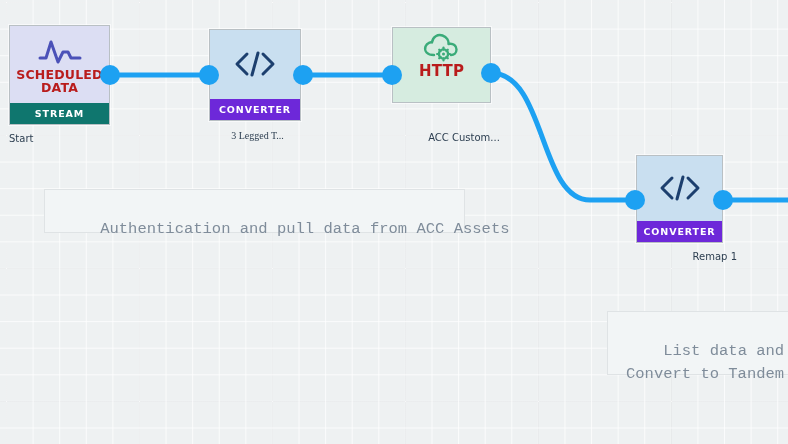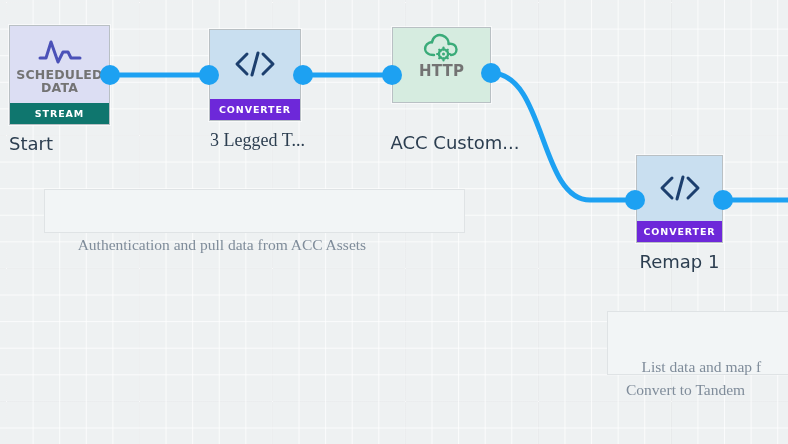--- a/index.html
+++ b/index.html
@@ -58,21 +58,21 @@
   }
   .node-icon {
     display: block;
     line-height: 0;
     margin-bottom: 2px;
   }
   .node-type {
     font-size: 12.5px;
     font-weight: bold;
     letter-spacing: 0.2px;
-    color: #737373;
+    color: #b91c1c;
     text-align: center;
     line-height: 13px;
     font-family: "DejaVu Sans", "Liberation Sans", sans-serif;
   }
   .node-type.mono-big {
     font-size: 15px;
   }
   .node-cat {
     position: absolute;
     left: 0; right: 0; bottom: 0;
@@ -80,21 +80,21 @@
     line-height: 21px;
     text-align: center;
     color: #ffffff;
     font-size: 9.5px;
     font-weight: bold;
     letter-spacing: 0.9px;
   }
   .node-label {
     position: absolute;
     text-align: center;
-    font-size: 18px;
+    font-size: 10px;
     color: #2c3e50;
     font-family: "DejaVu Sans", "Liberation Sans", sans-serif;
     white-space: nowrap;
   }
 
   
   .node.stream   { background: #dcdef3; }
   .node.stream   .node-cat { background: #0f766e; }
   .node.converter { background: #c9dff0; }
   .node.converter .node-cat { background: #6d28d9; }
@@ -112,23 +112,23 @@
 
   
   .note {
     position: absolute;
     box-sizing: border-box;
     background: #f2f5f6;
     border: 1px solid #dfe3e5;
     color: #7f8c9a;
     font-size: 15.5px;
     line-height: 23px;
-    padding: 20px 18px;
+    padding: 5px 18px;
     white-space: pre;
-    font-family: Liberation Serif, serif;
+    font-family: Liberation Mono, monospace;
   }
 </style>
 </head>
 <body>
 
 <div id="canvas">
 
   <svg id="edges" viewBox="0 0 788 444" width="788" height="444" xmlns="http://www.w3.org/2000/svg">
     <path fill="none" stroke="#1da1f2" stroke-width="5" stroke-linecap="round" d="M 110 75 L 209 75"></path>
     <path fill="none" stroke="#1da1f2" stroke-width="5" stroke-linecap="round" d="M 303 75 L 392 75"></path>
@@ -181,35 +181,35 @@
             <line x1="18.2" y1="18.7" x2="19.6" y2="20.1"></line>
             <line x1="25.4" y1="25.9" x2="26.8" y2="27.3"></line>
             <line x1="26.8" y1="18.7" x2="25.4" y2="20.1"></line>
             <line x1="19.6" y1="25.9" x2="18.2" y2="27.3"></line>
           </g>
         </svg>
       </span>
       <div class="node-type mono-big">HTTP</div>
     </div>
   </div>
-  <div class="node-label" style="left:390px; top:132px; width:130px;">ACC Custom...</div>
+  <div class="node-label" style="left:399px; top:132px; width:130px;">ACC Custom...</div>
 
   <div class="node converter" style="left: 636px; top: 155px; width: 87px; height: 88px;">
     <div class="node-body">
       <span class="node-icon">
         <svg width="46" height="26" viewBox="0 0 46 26" xmlns="http://www.w3.org/2000/svg">
           <path d="M15 3 L5 13 L15 23" fill="none" stroke="#1c3f6e" stroke-width="3" stroke-linecap="round" stroke-linejoin="round"></path>
           <path d="M20 24 L26 2" fill="none" stroke="#1c3f6e" stroke-width="3" stroke-linecap="round"></path>
           <path d="M31 3 L41 13 L31 23" fill="none" stroke="#1c3f6e" stroke-width="3" stroke-linecap="round" stroke-linejoin="round"></path>
         </svg>
       </span>
     </div>
     <div class="node-cat">CONVERTER</div>
   </div>
-  <div class="node-label" style="left:622px; top:251px; width:115px;">Remap 1</div>
+  <div class="node-label" style="left:622px; top:251px; width:115px;text-align:right;">Remap 1</div>
 
   <div class="port" style="left: 100px; top: 65px; background: rgb(29, 161, 242);"></div>
   <div class="port" style="left: 199px; top: 65px; background: rgb(29, 161, 242);"></div>
   <div class="port" style="left: 293px; top: 65px; background: rgb(29, 161, 242);"></div>
   <div class="port" style="left: 382px; top: 65px; background: rgb(29, 161, 242);"></div>
   <div class="port" style="left: 481px; top: 63px; background: rgb(29, 161, 242);"></div>
   <div class="port" style="left: 625px; top: 190px; background: rgb(29, 161, 242);"></div>
   <div class="port" style="left: 713px; top: 190px; background: rgb(29, 161, 242);"></div>
 
   <div class="note" style="left: 44px; top: 189px; width: 421px; height: 44px;">

